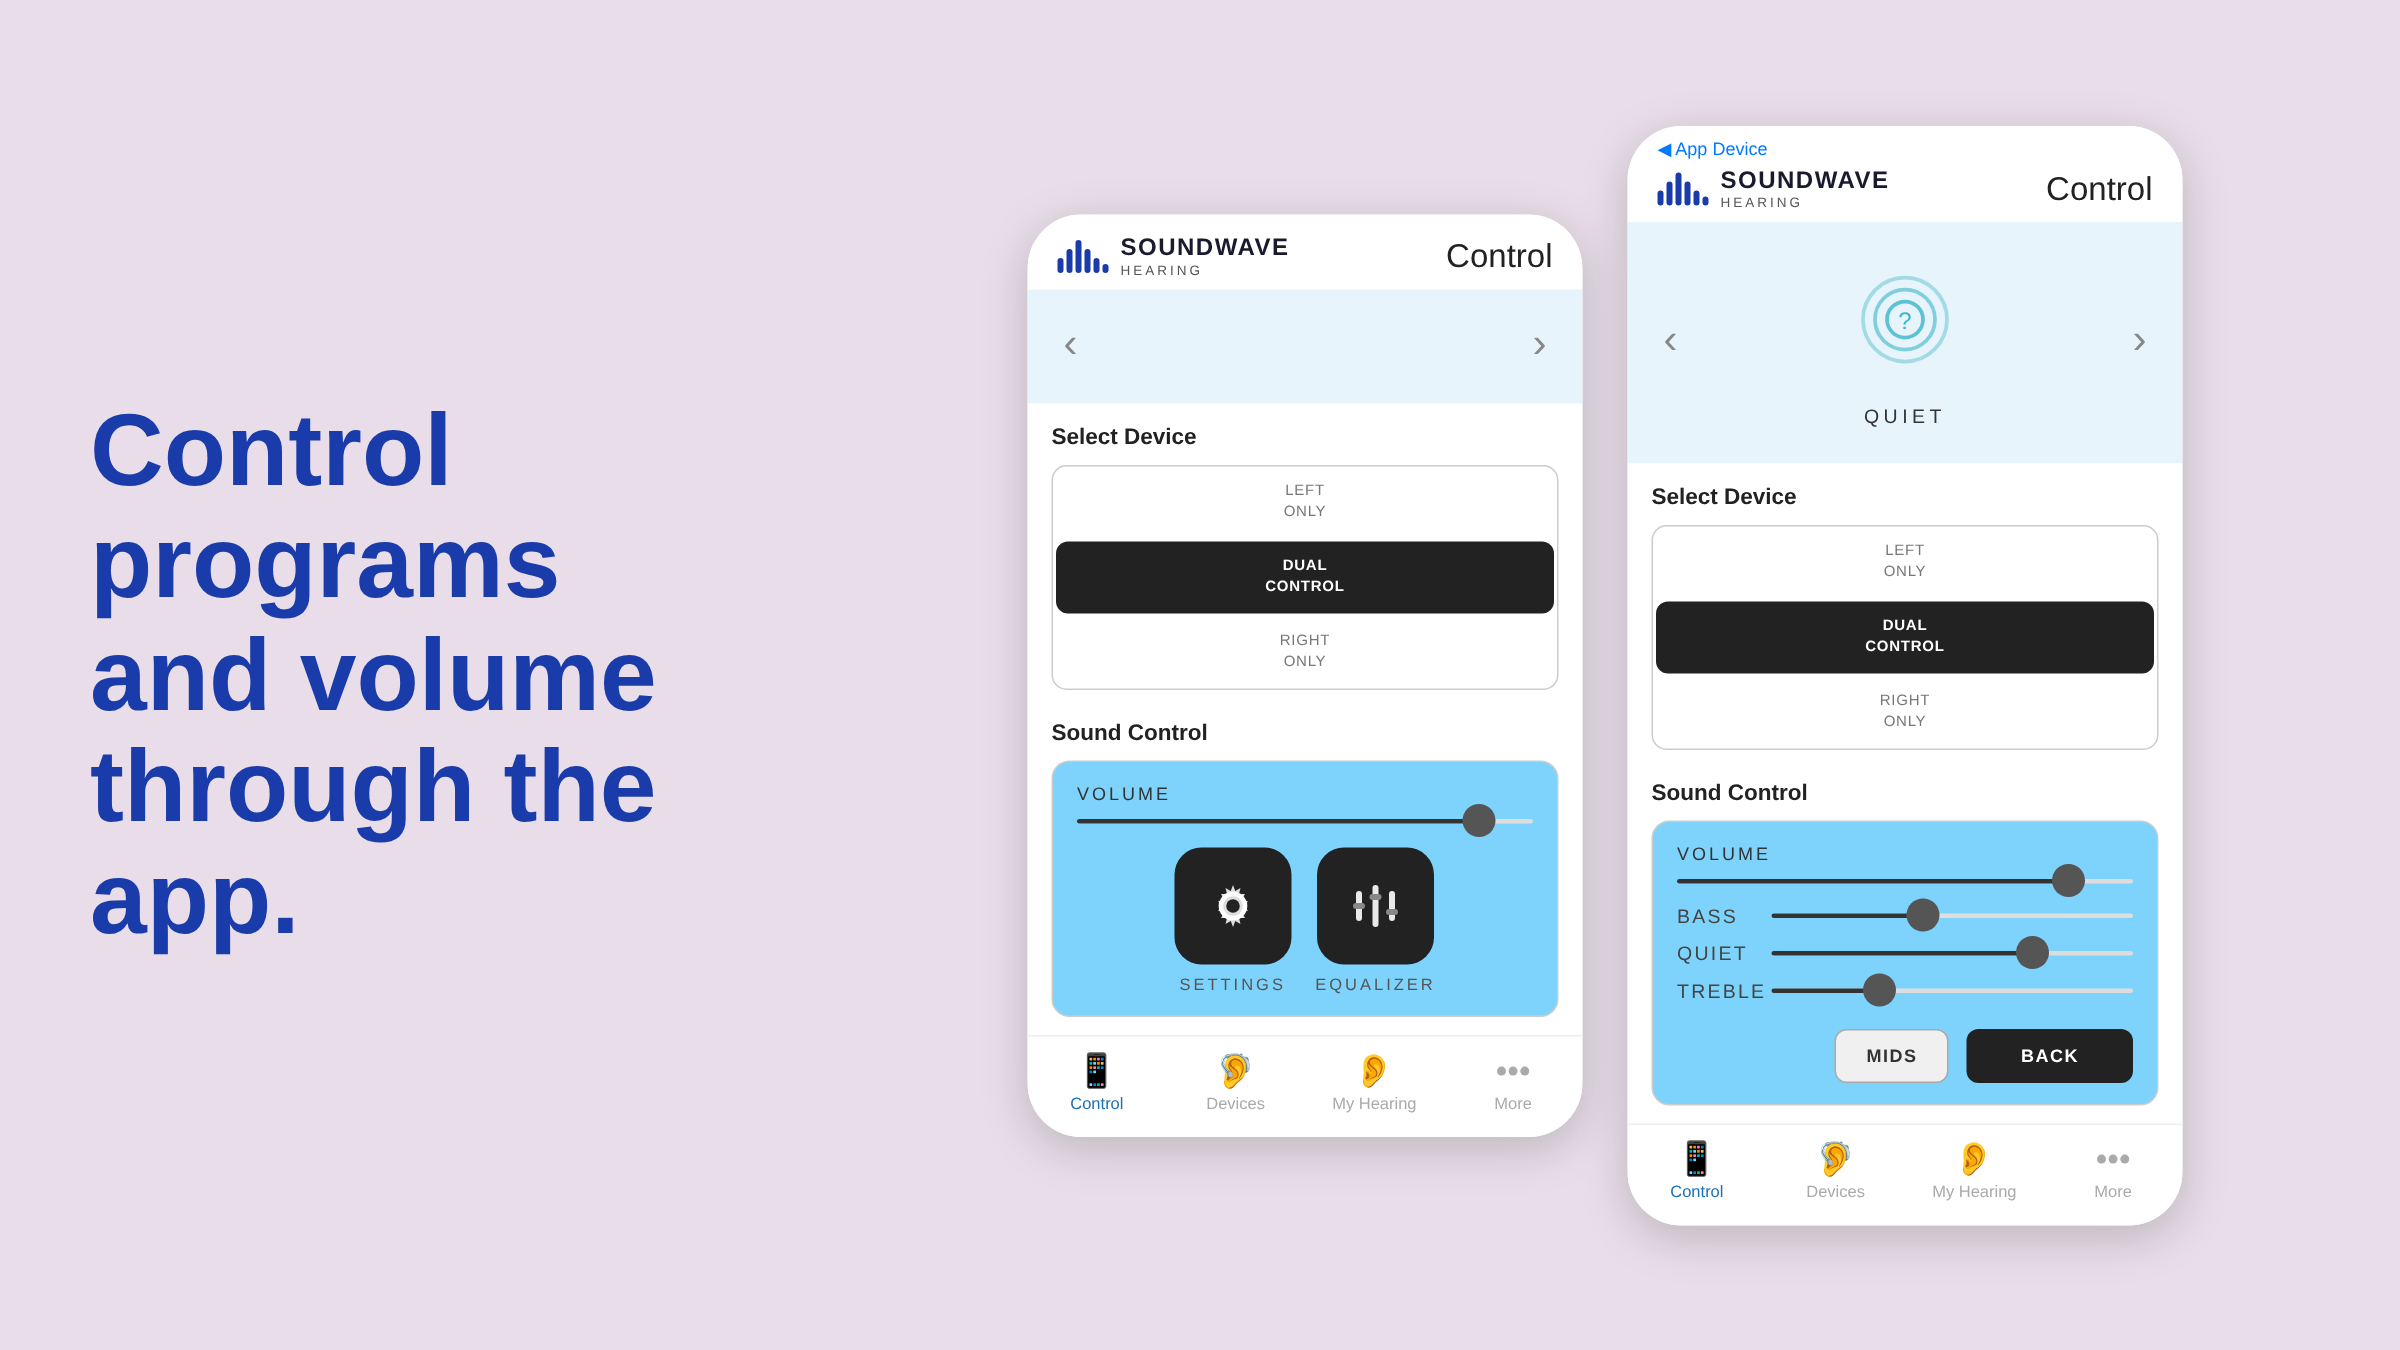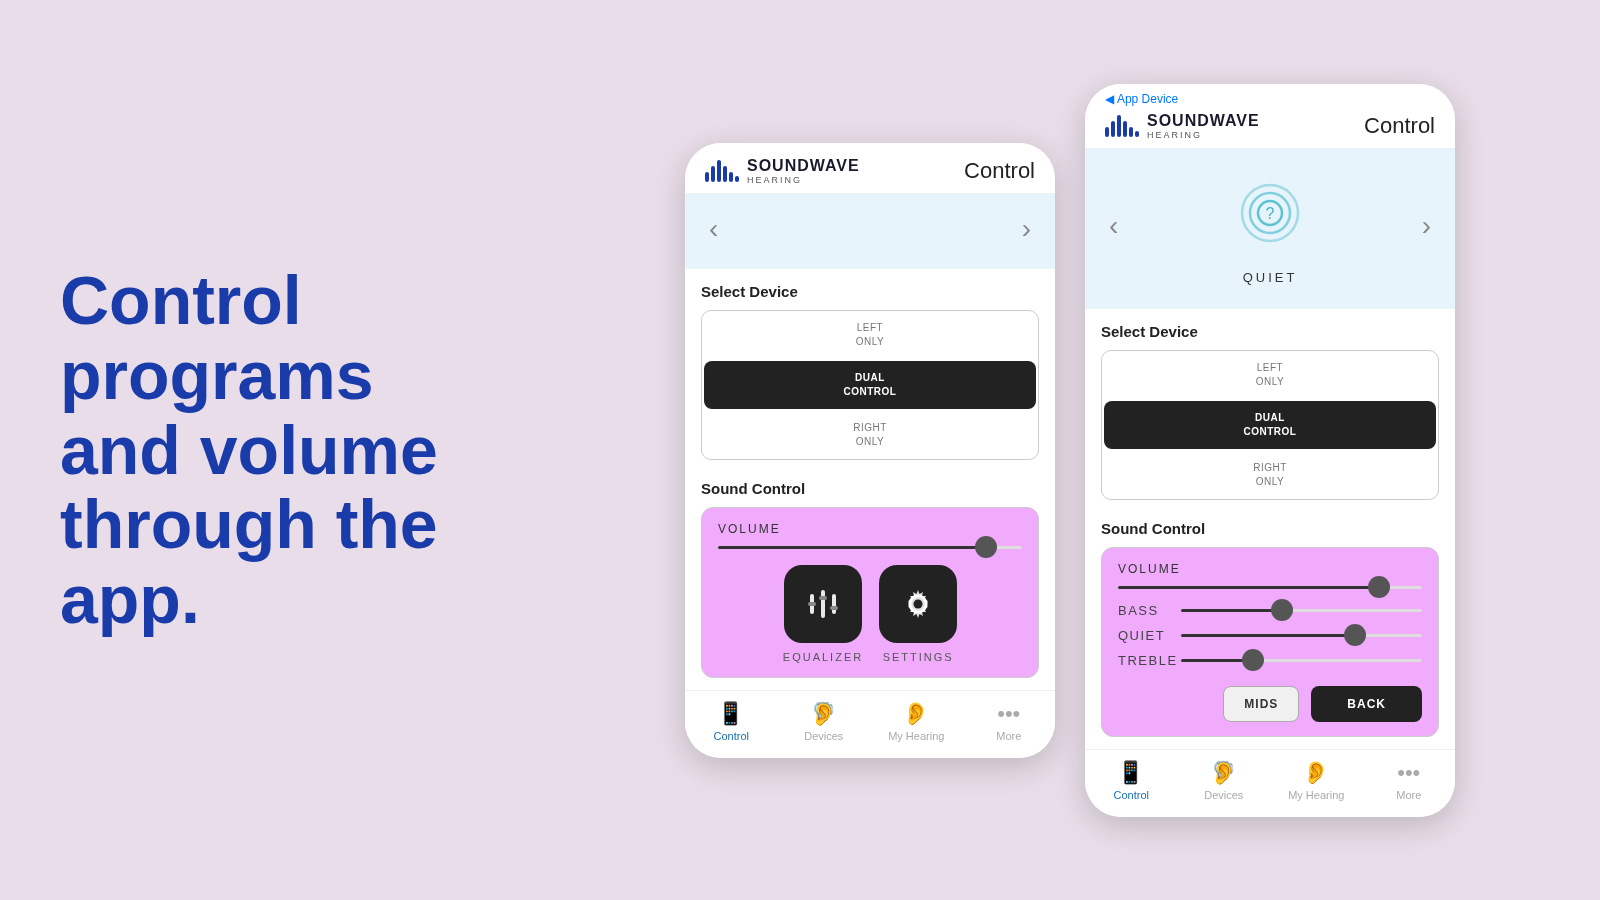--- a/index.html
+++ b/index.html
@@ -161,21 +161,21 @@
 
     
     .sound-control {
       padding: 12px 16px;
       background: #fff;
     }
     .sound-box {
       border: 1.5px solid #ccc;
       border-radius: 12px;
       padding: 14px 16px;
-      background: #f0abfc;
+      background: #7dd3fc;
     }
     .vol-label {
       font-size: 12px;
       letter-spacing: 2px;
       color: #333;
       margin-bottom: 10px;
       font-weight: 500;
     }
     .slider-row {
       display: flex;
@@ -360,43 +360,43 @@
           <div class="slider-track" style="flex:1">
             <div class="slider-fill" style="width:88%"></div>
             <div class="slider-thumb" style="left:88%"></div>
           </div>
         </div>
 
         <div class="equalizer-row">
           <div class="eq-btn">
             <div class="eq-icon-box">
 
+              <svg width="40" height="40" viewBox="0 0 40 40" xmlns="http://www.w3.org/2000/svg">
+                <path d="M20 12 A8 8 0 1 1 19.99 12 Z" fill="none" stroke="white" stroke-width="3"></path>
+                <circle cx="20" cy="20" r="4" fill="white"></circle>
+                <path d="M20 6 L21.5 10 L25 8 L24 12 L28 12 L26 15.5 L30 17 L27 20 L30 23 L26 24.5 L28 28 L24 28 L25 32 L21.5 30 L20 34 L18.5 30 L15 32 L16 28 L12 28 L14 24.5 L10 23 L13 20 L10 17 L14 15.5 L12 12 L16 12 L15 8 L18.5 10 Z" fill="white" opacity="0.85"></path>
+                <circle cx="20" cy="20" r="4.5" fill="#222"></circle>
+              </svg>
+            </div>
+            <span class="eq-icon-label">SETTINGS</span>
+          </div>
+          <div class="eq-btn">
+            <div class="eq-icon-box">
+
               <svg width="40" height="40" viewBox="0 0 40 40" fill="white" xmlns="http://www.w3.org/2000/svg">
                 <rect x="7" y="10" width="4" height="20" rx="2" fill="white" opacity="0.9"></rect>
                 <rect x="5" y="18" width="8" height="4" rx="2" fill="#888"></rect>
                 <rect x="18" y="6" width="4" height="28" rx="2" fill="white" opacity="0.9"></rect>
                 <rect x="16" y="12" width="8" height="4" rx="2" fill="#888"></rect>
                 <rect x="29" y="10" width="4" height="20" rx="2" fill="white" opacity="0.9"></rect>
                 <rect x="27" y="22" width="8" height="4" rx="2" fill="#888"></rect>
               </svg>
             </div>
             <span class="eq-icon-label">EQUALIZER</span>
           </div>
-          <div class="eq-btn">
-            <div class="eq-icon-box">
-
-              <svg width="40" height="40" viewBox="0 0 40 40" xmlns="http://www.w3.org/2000/svg">
-                <path d="M20 12 A8 8 0 1 1 19.99 12 Z" fill="none" stroke="white" stroke-width="3"></path>
-                <circle cx="20" cy="20" r="4" fill="white"></circle>
-                <path d="M20 6 L21.5 10 L25 8 L24 12 L28 12 L26 15.5 L30 17 L27 20 L30 23 L26 24.5 L28 28 L24 28 L25 32 L21.5 30 L20 34 L18.5 30 L15 32 L16 28 L12 28 L14 24.5 L10 23 L13 20 L10 17 L14 15.5 L12 12 L16 12 L15 8 L18.5 10 Z" fill="white" opacity="0.85"></path>
-                <circle cx="20" cy="20" r="4.5" fill="#222"></circle>
-              </svg>
-            </div>
-            <span class="eq-icon-label">SETTINGS</span>
-          </div>
         </div>
       </div>
     </div>
 
     <div class="bottom-nav">
       <div class="nav-item">
         <span class="nav-icon active">📱</span>
         <span class="nav-label active">Control</span>
       </div>
       <div class="nav-item">

